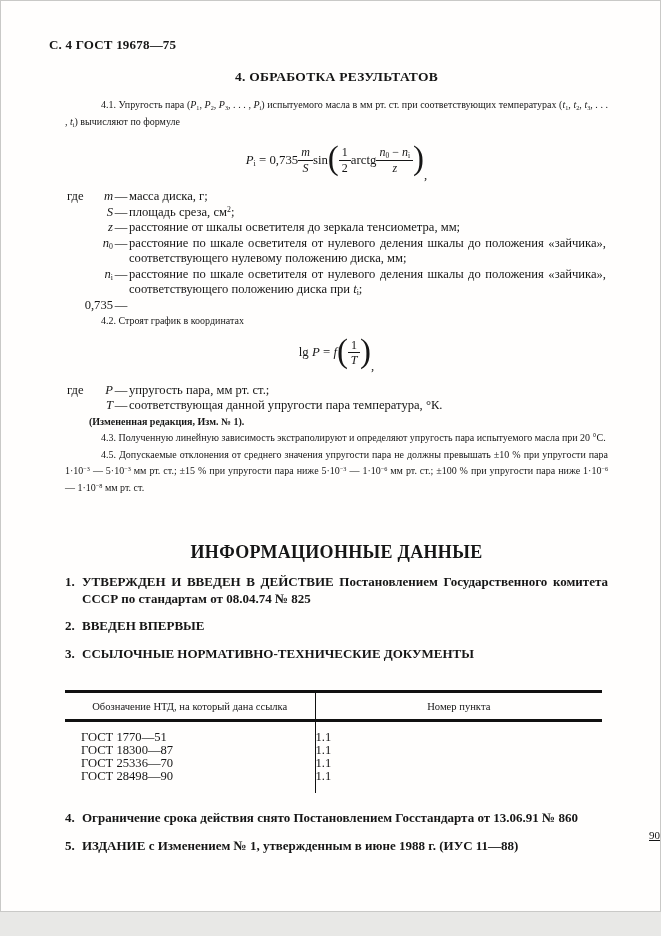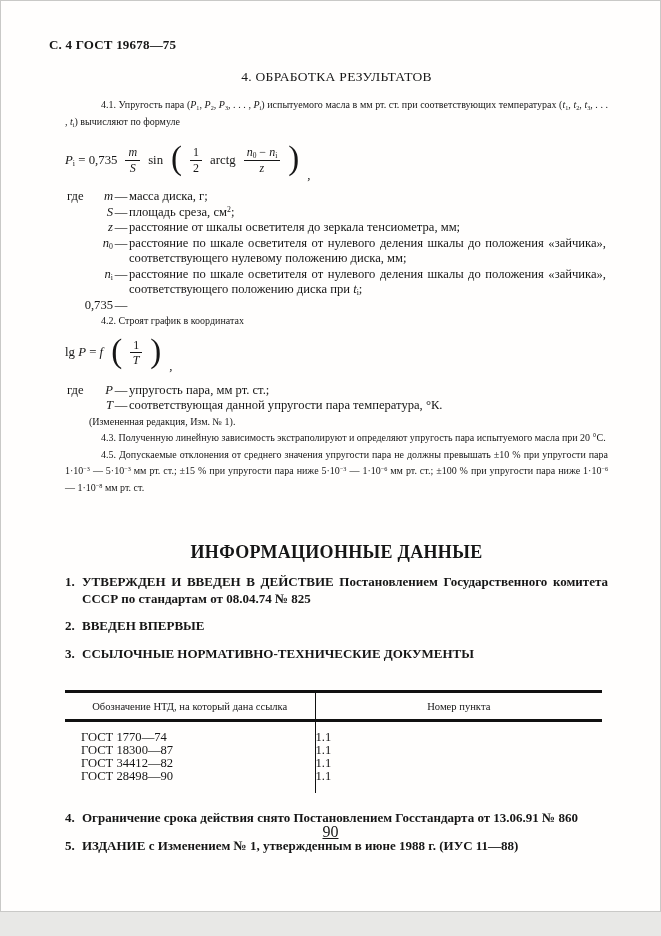--- a/index.html
+++ b/index.html
@@ -4,60 +4,60 @@
 <style>
   html,body{margin:0;padding:0;background:#e8e8e6;}
   .page{
     position:relative;width:661px;height:912px;margin:0 auto;
     background:#fffefd;border:1px solid #c9c9c7;box-sizing:border-box;
     font-family:"Liberation Serif","DejaVu Serif",serif;color:#161616;
     overflow:hidden;
   }
   .content{padding:36px 52px 0 64px;}
   .running-header{font-weight:bold;font-size:13px;margin-left:-16px;letter-spacing:.2px;}
-  .section-title{margin:16px 0 0 0;text-align:center;font-size:13.5px;font-weight:normal;letter-spacing:.3px;}
+  .section-title{margin:16px 0 0 0;text-align:center;font-size:13.5px;font-weight:bold;letter-spacing:.3px;}
   .para{margin:0;font-size:10px;line-height:16.5px;text-align:justify;text-indent:36px;}
   .para-41{margin-top:12px;}
   sub{font-size:.62em;vertical-align:-0.3em;line-height:0;}
   sup{font-size:.62em;vertical-align:.5em;line-height:0;}
   i{font-style:italic;}
   
-  .formula{display:flex;align-items:center;gap:8px;font-size:12.8px;}
+  .formula{display:flex;justify-content:center;align-items:center;gap:0;font-size:12.8px;}
   .formula-1{margin:9px 0 8px 0;height:42px;}
   .formula-2{margin:4px 0 11px 0;height:38px;}
   .frac{display:inline-flex;flex-direction:column;align-items:center;font-size:12px;line-height:1.2;}
   .frac .num{border-bottom:1px solid #161616;padding:0 3px;}
   .bigparen{font-size:33px;line-height:.9;font-weight:400;transform:translateY(-1px);}
   .f-tail{align-self:flex-end;transform:translateY(2px);}
   
   .where-list{position:relative;margin:2px 0 0 0;font-size:12.6px;line-height:15.5px;}
   .where-intro{position:absolute;left:2px;top:0;}
   .where-row{display:flex;}
   .where-term{width:48px;text-align:right;flex:0 0 48px;}
   .where-dash{flex:0 0 16px;text-align:center;}
   .where-def{flex:1;text-align:justify;padding-right:2px;}
-  .amended{font-weight:normal;}
+  .amended{font-weight:bold;}
   
   .info-title{margin:46px 0 0 0;text-align:center;font-size:18px;font-weight:bold;letter-spacing:.3px;}
   .info-item{display:flex;font-size:13px;line-height:16.5px;font-weight:bold;margin-top:11px;text-align:justify;}
   .info-num{flex:0 0 17px;}
   .info-text{flex:1;}
   
   .ntd-table{border-collapse:collapse;margin-top:28px;width:537px;border-top:3px solid #111;}
   .ntd-table thead th{
     font-weight:normal;font-size:10.6px;text-align:center;padding:8px 4px 7px 4px;
     border-bottom:3px solid #111;
   }
   .ntd-table .col-divider{border-right:1.5px solid #111;}
   .ntd-table tbody td{font-size:12.6px;line-height:13px;padding:0;}
   .ntd-table tbody td.c1{padding-left:16px;}
   .ntd-table tbody td.c2{text-align:left;}
   .ntd-table tbody tr:first-child td{padding-top:9px;}
   .ntd-table tbody tr:last-child td{padding-bottom:10px;}
-  .page-number{position:absolute;left:0;right:0;bottom:70px;text-align:center;font-size:16px;text-decoration:underline;}
+  .page-number{position:absolute;left:0;right:0;bottom:70px;text-align:right;font-size:11px;text-decoration:underline;}
 </style>
 </head>
 <body>
 
 <div class="page">
   <div class="content">
 
     <div class="running-header">С. 4 ГОСТ 19678—75</div>
 
     <h1 class="section-title">4. ОБРАБОТКА РЕЗУЛЬТАТОВ</h1>
@@ -170,29 +170,29 @@
           <col style="width:287px;">
         </colgroup>
       <thead>
         <tr>
           <th class="col-divider">Обозначение НТД, на который дана ссылка</th>
           <th>Номер пункта</th>
         </tr>
       </thead>
       <tbody>
         <tr>
-          <td class="c1 col-divider">ГОСТ 1770—74</td>
+          <td class="c1 col-divider">ГОСТ 1770—51</td>
           <td class="c2">1.1</td>
         </tr>
         <tr>
           <td class="c1 col-divider">ГОСТ 18300—87</td>
           <td class="c2">1.1</td>
         </tr>
         <tr>
-          <td class="c1 col-divider">ГОСТ 34412—82</td>
+          <td class="c1 col-divider">ГОСТ 25336—70</td>
           <td class="c2">1.1</td>
         </tr>
         <tr>
           <td class="c1 col-divider">ГОСТ 28498—90</td>
           <td class="c2">1.1</td>
         </tr>
       </tbody>
     </table>
 
     <div class="info-item" style="margin-top:17px;">

